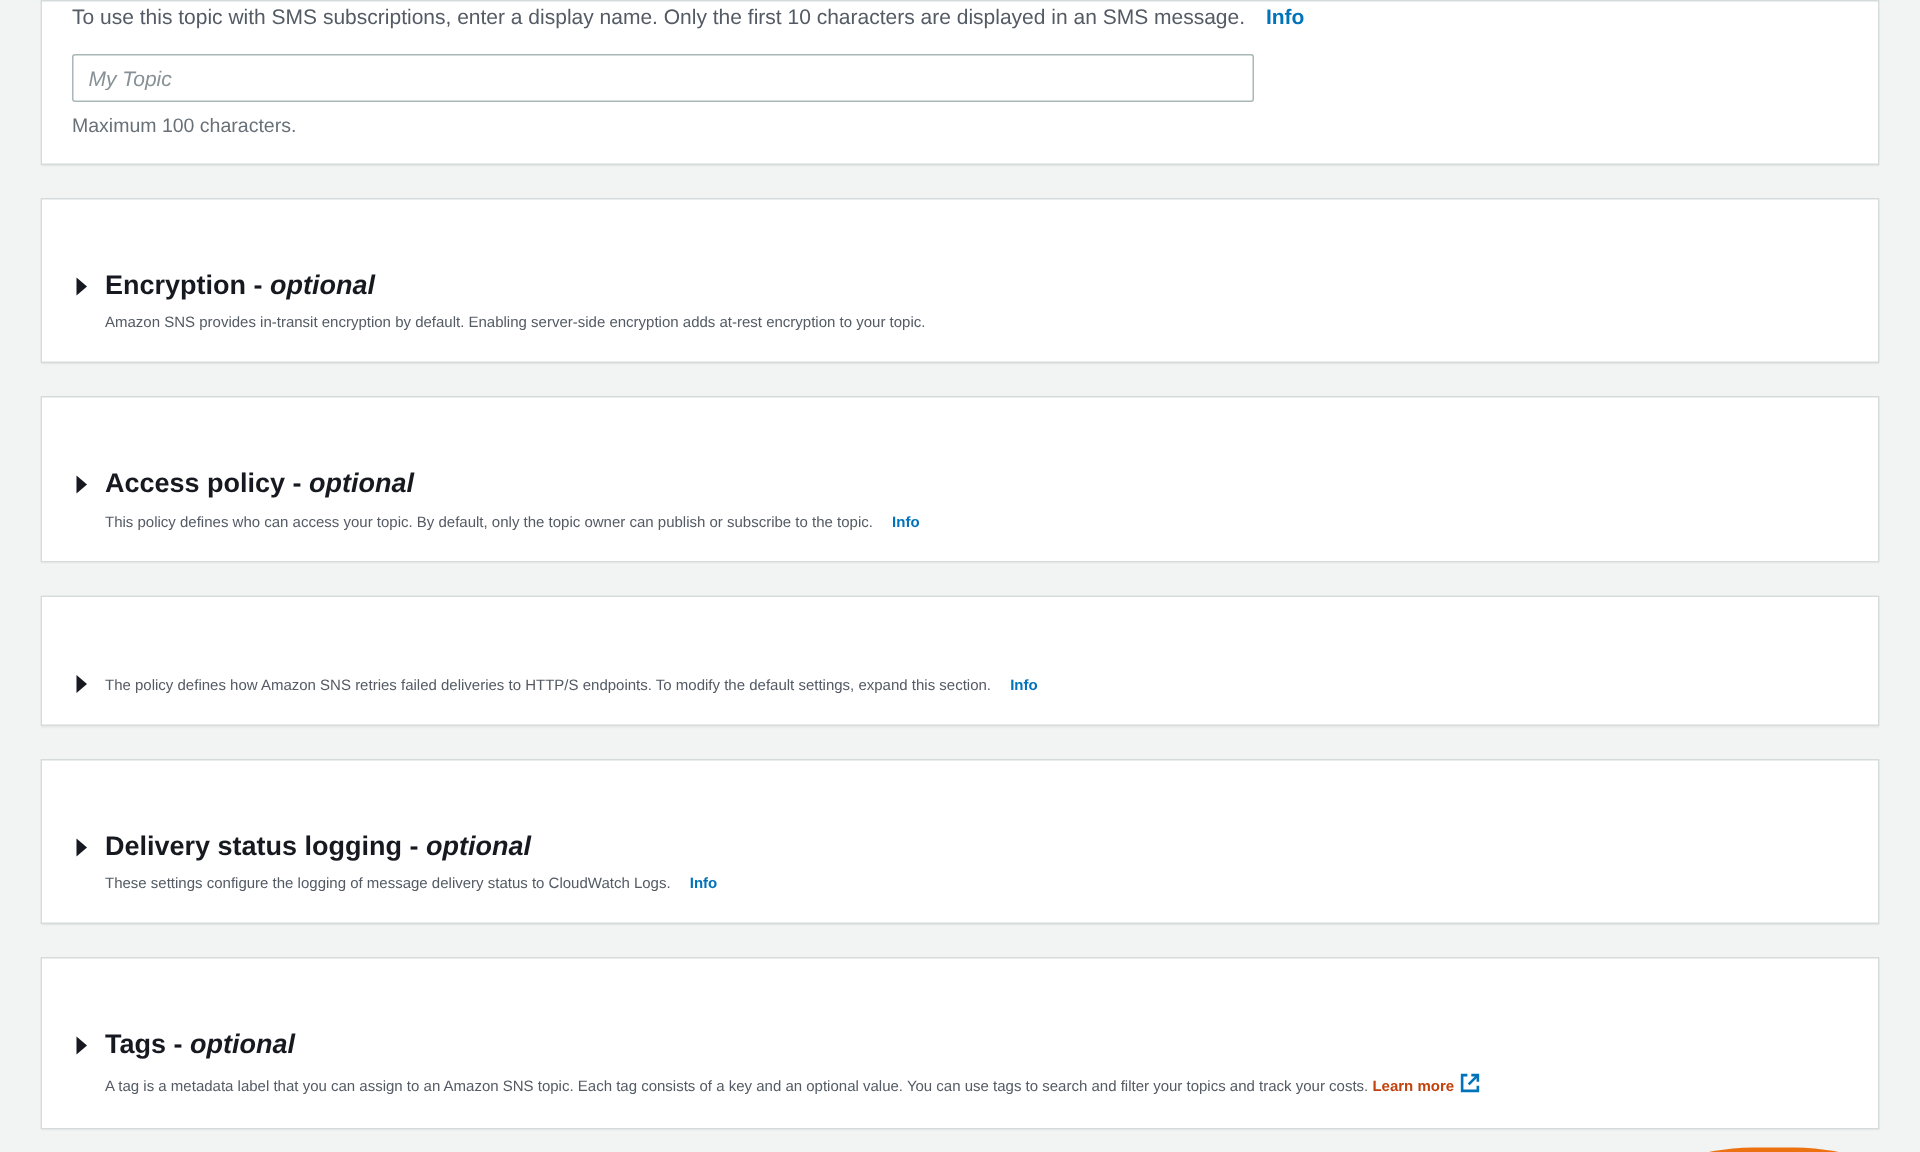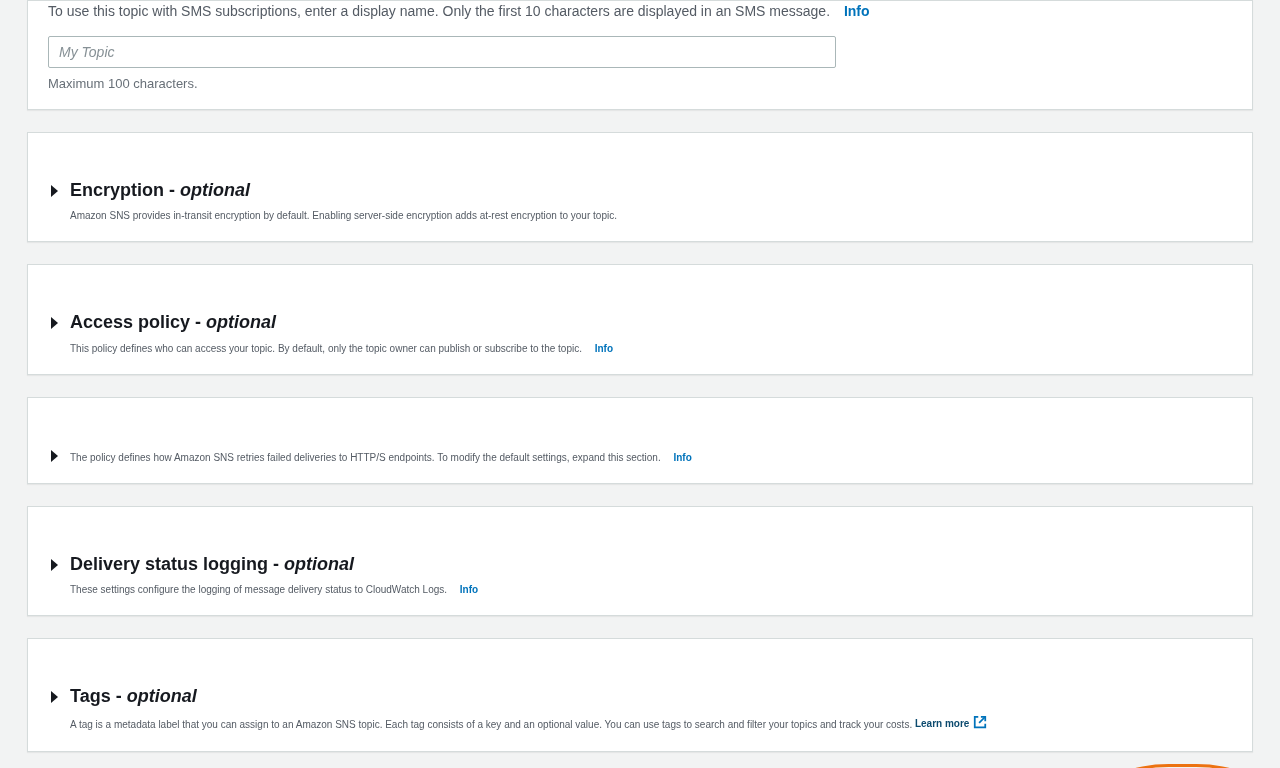--- a/index.html
+++ b/index.html
@@ -49,21 +49,21 @@
     line-height: 1.5;
   }
   .info-link {
     color: #0073bb;
     font-weight: 700;
     margin-left: 10px;
     cursor: pointer;
     text-decoration: none;
   }
   .learn-more {
-    color: #0c4a6e;
+    color: #c2410c;
     font-weight: 700;
     cursor: pointer;
     text-decoration: none;
     display: inline-flex;
     align-items: center;
     gap: 4px;
   }
   .ext-icon { display:inline-block; }
   .field-desc {
     color: #545b64;

